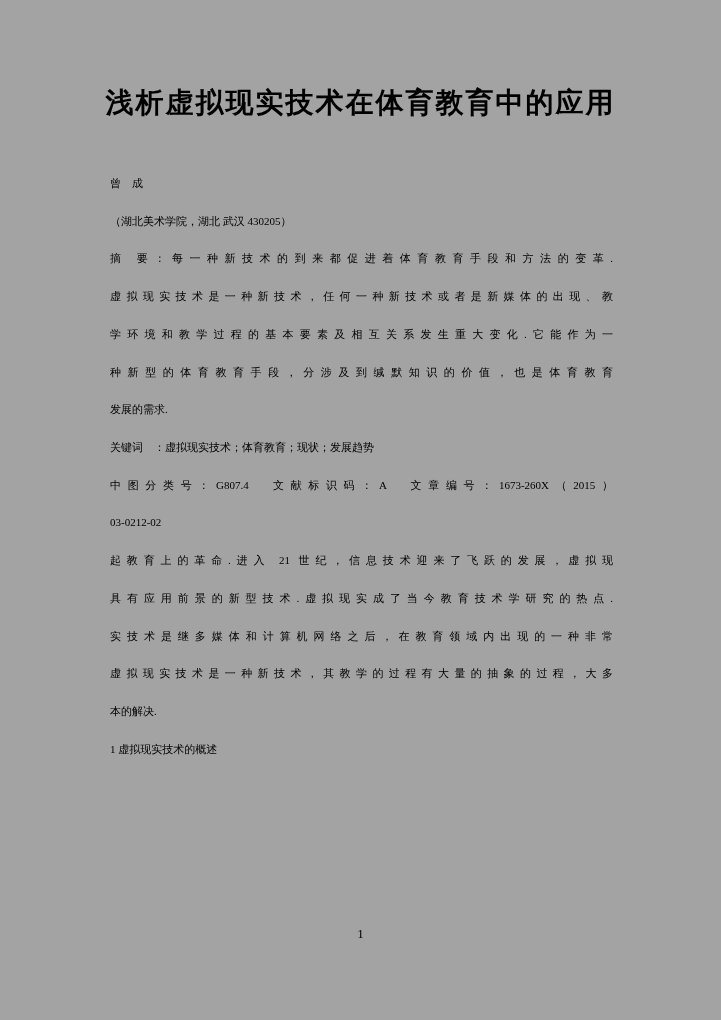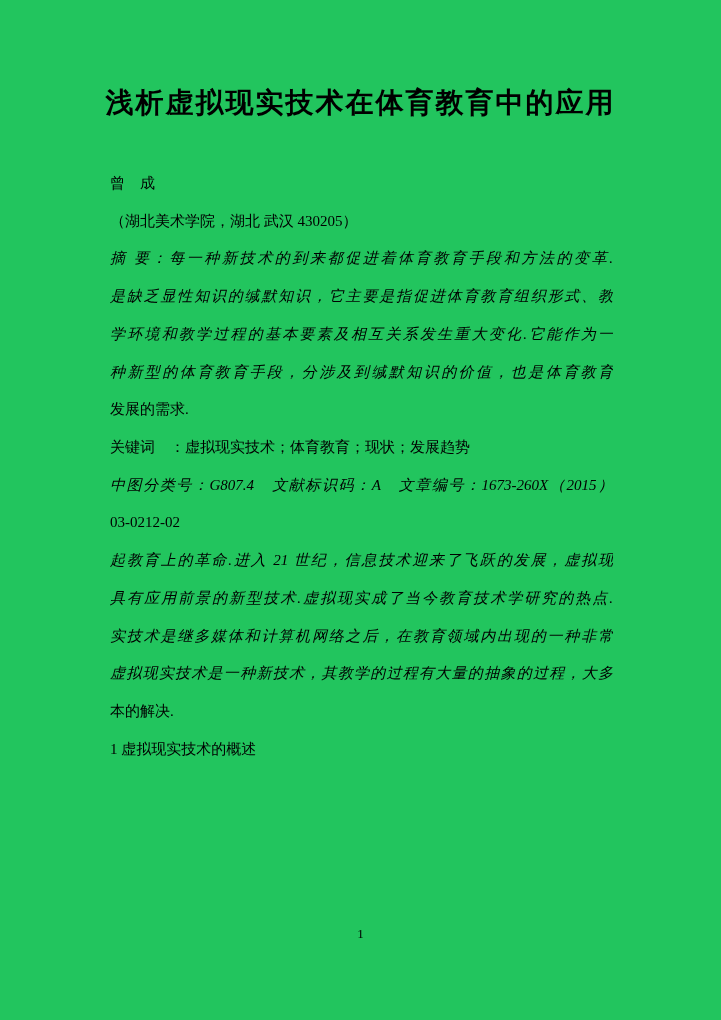--- a/index.html
+++ b/index.html
@@ -4,21 +4,21 @@
 <style>
   html, body {
     margin: 0;
     padding: 0;
     background: #ffffff;
   }
   .page {
     position: relative;
     width: 721px;
     height: 1020px;
-    background: #22c55e;
+    background: #a3a3a3;
     color: #000000;
     font-family: "Liberation Serif", "DejaVu Serif", serif;
     overflow: hidden;
   }
   .title {
     position: absolute;
     top: 84px;
     left: 0;
     width: 100%;
     margin: 0;
@@ -30,30 +30,29 @@
   }
   .body-lines {
     position: absolute;
     top: 165px;
     left: 110px;
     width: 503px;
   }
   .line {
     height: 37.72px;
     line-height: 37.72px;
-    font-size: 15px;
+    font-size: 11px;
     white-space: pre;
     overflow: hidden;
   }
   .line.stretch {
     white-space: normal;
     text-align: justify;
     text-align-last: justify;
     text-justify: inter-character;
-    font-style: italic;
   }
   .page-number {
     position: absolute;
     top: 924px;
     left: 0;
     width: 100%;
     text-align: center;
     font-size: 13px;
     line-height: 20px;
   }
@@ -61,21 +60,21 @@
 </head>
 <body>
 
 <div class="page">
   <h1 class="title">浅析虚拟现实技术在体育教育中的应用</h1>
 
   <div class="body-lines">
       <div class="line">曾　成</div>
       <div class="line">（湖北美术学院，湖北 武汉 430205）</div>
       <div class="line stretch">摘 要：每一种新技术的到来都促进着体育教育手段和方法的变革.</div>
-      <div class="line stretch">是缺乏显性知识的缄默知识，它主要是指促进体育教育组织形式、教</div>
+      <div class="line stretch">虚拟现实技术是一种新技术，任何一种新技术或者是新媒体的出现、教</div>
       <div class="line stretch">学环境和教学过程的基本要素及相互关系发生重大变化.它能作为一</div>
       <div class="line stretch">种新型的体育教育手段，分涉及到缄默知识的价值，也是体育教育</div>
       <div class="line">发展的需求.</div>
       <div class="line">关键词　：虚拟现实技术；体育教育；现状；发展趋势</div>
       <div class="line stretch">中图分类号：G807.4　文献标识码：A　文章编号：1673-260X（2015）</div>
       <div class="line">03-0212-02</div>
       <div class="line stretch">起教育上的革命.进入 21 世纪，信息技术迎来了飞跃的发展，虚拟现</div>
       <div class="line stretch">具有应用前景的新型技术.虚拟现实成了当今教育技术学研究的热点.</div>
       <div class="line stretch">实技术是继多媒体和计算机网络之后，在教育领域内出现的一种非常</div>
       <div class="line stretch">虚拟现实技术是一种新技术，其教学的过程有大量的抽象的过程，大多</div>

